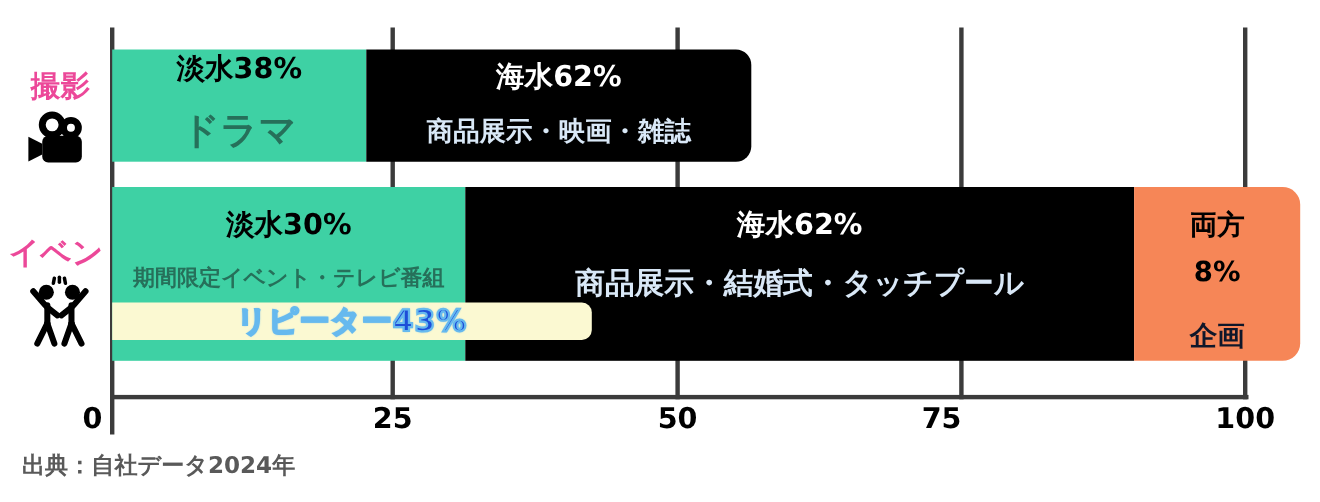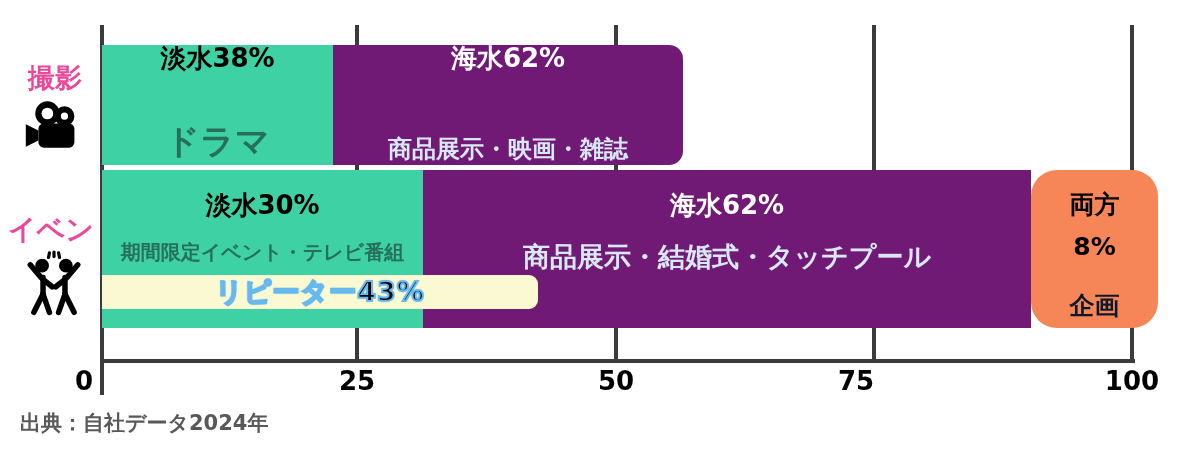--- a/index.html
+++ b/index.html
@@ -6,42 +6,42 @@
   body{font-family:"DejaVu Sans","Liberation Sans",sans-serif;}
   .canvas{position:relative;width:1200px;height:456px;background:#ffffff;overflow:hidden;}
 
   
   .gridline{position:absolute;width:4px;background:#3b3b3b;top:25px;height:338px;z-index:1;}
   .gridline.zero{height:370px;}
   .axis-line{position:absolute;left:100px;top:359px;width:1035px;height:4px;background:#3b3b3b;z-index:1;}
 
   
   .bar{position:absolute;z-index:2;display:flex;flex-direction:column;align-items:center;box-sizing:border-box;}
-  .r1{top:45px;height:120px;justify-content:space-between;gap:18px;}
+  .r1{top:45px;height:102px;justify-content:center;gap:18px;}
   .r2{top:170px;height:158px;justify-content:flex-start;padding-top:22px;gap:20px;}
   .green{background:#3ed1a4;}
-  .blue{background:#701a75;}
+  .blue{background:#000000;}
   .orange{background:#f68657;}
   .round-r14{border-radius:0 14px 14px 0;}
   .round-r16{border-radius:0 16px 16px 0;}
 
   .seg-title{font-weight:bold;font-size:26px;color:#000;line-height:1.05;white-space:nowrap;}
   .seg-title.white{color:#ffffff;}
   .seg-sub-green{font-weight:bold;font-size:34px;color:#26705a;white-space:nowrap;}
   .seg-sub-green.small{font-size:20px;}
   .seg-sub-blue{font-weight:bold;color:#d9e8f7;white-space:nowrap;}
   .seg-sub-blue.s24{font-size:24px;}
   .seg-sub-blue.s27{font-size:27px;}
   .seg-sub-orange{font-weight:bold;font-size:25px;color:#0f172a;margin-top:8px;white-space:nowrap;}
   .orange .seg-title{font-size:25px;text-align:center;}
 
   
   .overlay-band{position:absolute;left:102px;top:275px;width:436px;height:34px;background:#fbf9d2;
     border-radius:0 9px 9px 0;z-index:3;display:flex;align-items:center;justify-content:center;}
-  .overlay-text{font-weight:bold;font-size:27px;color:#000000;letter-spacing:1px;white-space:nowrap;
+  .overlay-text{font-weight:bold;font-size:27px;color:#1d4ed8;letter-spacing:1px;white-space:nowrap;
     -webkit-text-stroke:2px #66b9ee;
     text-shadow:0 0 2px #66b9ee,0 0 2px #66b9ee;}
 
   
   .row-label{position:absolute;font-weight:bold;color:#ec4899;white-space:nowrap;z-index:2;}
   .lab1{left:28px;top:60px;font-size:27px;}
   .lab2{left:8px;top:211px;font-size:28px;}
   .row-icon{position:absolute;z-index:2;}
   .icon1{left:24px;top:100px;width:54px;height:54px;}
   .icon2{left:22px;top:248px;width:64px;height:72px;}
@@ -109,21 +109,21 @@
   </div>
 
   <div class="bar r2 green" style="left:102px;width:321px;">
     <div class="seg-title">淡水30%</div>
     <div class="seg-sub-green small">期間限定イベント・テレビ番組</div>
   </div>
   <div class="bar r2 blue" style="left:423px;width:608px;">
     <div class="seg-title white">海水62%</div>
     <div class="seg-sub-blue s27">商品展示・結婚式・タッチプール</div>
   </div>
-  <div class="bar r2 orange round-r16" style="left:1031px;width:127px;border-radius:26px;">
+  <div class="bar r2 orange round-r16" style="left:1031px;width:151px;">
     <div class="seg-title">両方</div>
     <div class="seg-title" style="margin-top:-4px;">8%</div>
     <div class="seg-sub-orange">企画</div>
   </div>
 
   <div class="overlay-band">
     <span class="overlay-text">リピーター43%</span>
   </div>
 
   <div class="tick-label" style="left:84px;">0</div>

